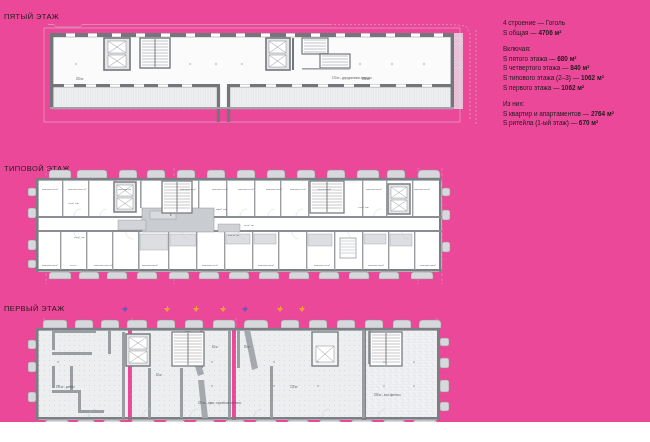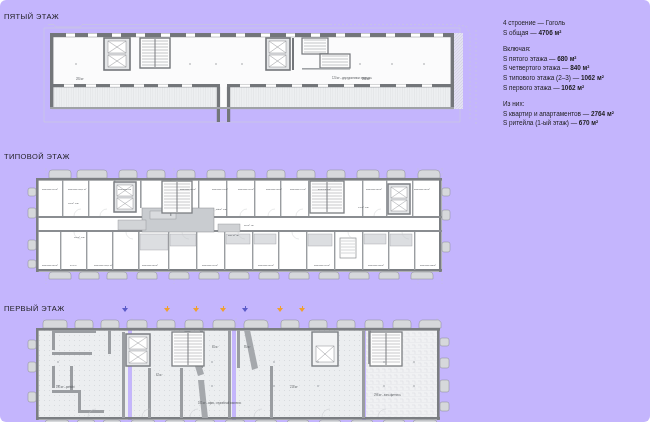--- a/index.html
+++ b/index.html
@@ -4,24 +4,23 @@
 <style>
   html, body {
     margin: 0;
     padding: 0;
     background: #ffffff;
   }
   #page {
     position: relative;
     width: 650px;
     height: 422px;
-    background: #c4b5fd;
+    background: #ec4899;
     font-family: "Liberation Sans", sans-serif;
     overflow: hidden;
-    border-radius: 6px;
   }
 
   
   .floor-title {
     position: absolute;
     font-size: 7.5px;
     letter-spacing: 0.4px;
     color: #1a1a1a;
     white-space: nowrap;
     text-transform: uppercase;
@@ -210,21 +209,21 @@
       <text x="46" y="56" font-family="Liberation Sans, sans-serif" font-size="2.6" fill="#55585c">280 м²</text>
       <text x="332" y="56" font-family="Liberation Sans, sans-serif" font-size="2.6" fill="#55585c">280 м²</text>
       <text x="302" y="55" font-family="Liberation Sans, sans-serif" font-size="2.6" fill="#55585c">120 м² - двухуровневая квартира</text>
 
       <path d="M424,14 L432,14 L432,20 L424,20" fill="none" stroke="#b9bcc0" stroke-width="0.5"></path>
       <path d="M424,38 L432,38 L432,44 L424,44" fill="none" stroke="#b9bcc0" stroke-width="0.5"></path>
       <rect x="424" y="9" width="9" height="76" fill="url(#terraceHatch)" opacity="0.75"></rect>
     </svg>
   </div>
 
-  <div class="floor-title" style="left:4px; top:152px;">ТИПОВОЙ ЭТАЖ</div>
+  <div class="floor-title" style="left:4px; top:164px;">ТИПОВОЙ ЭТАЖ</div>
 
   <div class="plan" style="left:22px; top:168px;">
     <svg width="475" height="116" viewBox="0 0 475 116">
       <defs>
         <pattern id="corridorFill" width="4" height="4" patternUnits="userSpaceOnUse">
           <rect width="4" height="4" fill="#c9ccd0"></rect>
         </pattern>
       </defs>
 
       <g stroke="#c4c7cb" stroke-width="0.4" stroke-dasharray="3,2">

